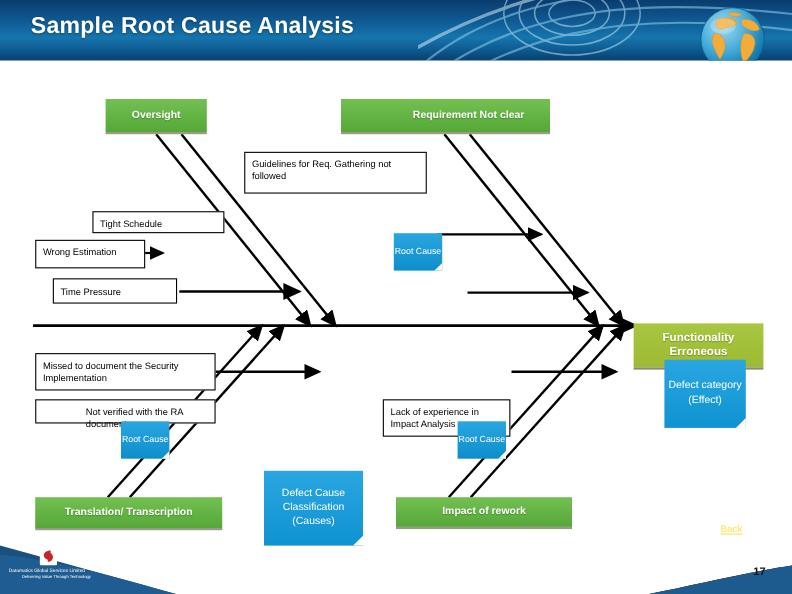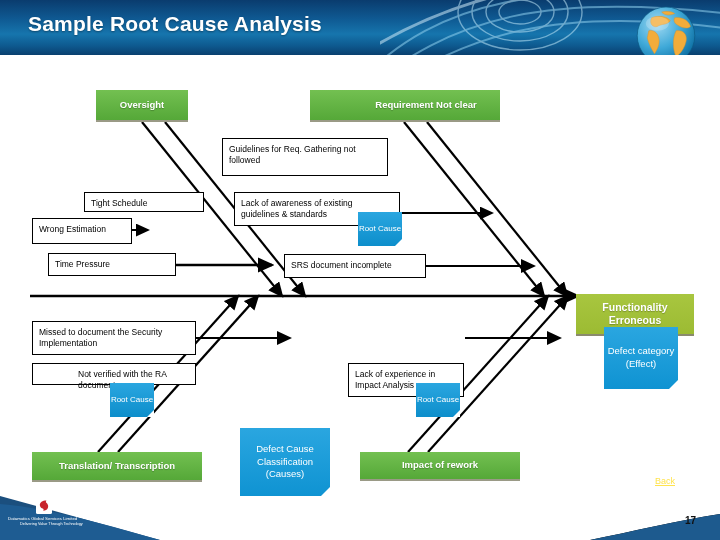--- a/index.html
+++ b/index.html
@@ -229,34 +229,28 @@
   </div>
 
   <div class="node white-box" style="left:32px; top:218px; width:100px; height:26px;">
     <span class="txt">Wrong Estimation</span>
   </div>
 
   <div class="node white-box" style="left:84px; top:192px; width:120px; height:20px;">
     <span class="txt">Tight Schedule</span>
   </div>
 
-  <div class="node white-box" style="left:48px; top:253px; width:128px; height:23px;">
+  <div class="node white-box" style="left:48px; top:253px; width:113px; height:23px;align-items:flex-end;">
     <span class="txt">Time  Pressure</span>
   </div>
 
-  <div class="node white-box" style="left:234px; top:192px; width:166px; height:34px;">
-    <span class="txt">Lack of awareness of existing guidelines &amp; standards</span>
-  </div>
   <div class="rc-badge" style="left:358px; top:212px;">
     <span>Root Cause</span>
   </div>
 
-  <div class="node white-box" style="left:284px; top:254px; width:142px; height:24px;">
-    <span class="txt">SRS document incomplete</span>
-  </div>
 
   <div class="node white-box" style="left:32px; top:321px; width:164px; height:34px;">
     <span class="txt">Missed to document the Security Implementation</span>
   </div>
 
   <div class="node white-box" style="left:32px; top:363px; width:164px; height:22px;padding-left:45px;">
     <span class="txt">Not verified with the  RA document</span>
   </div>
   <div class="rc-badge" style="left:110px; top:383px;">
     <span>Root Cause</span>

